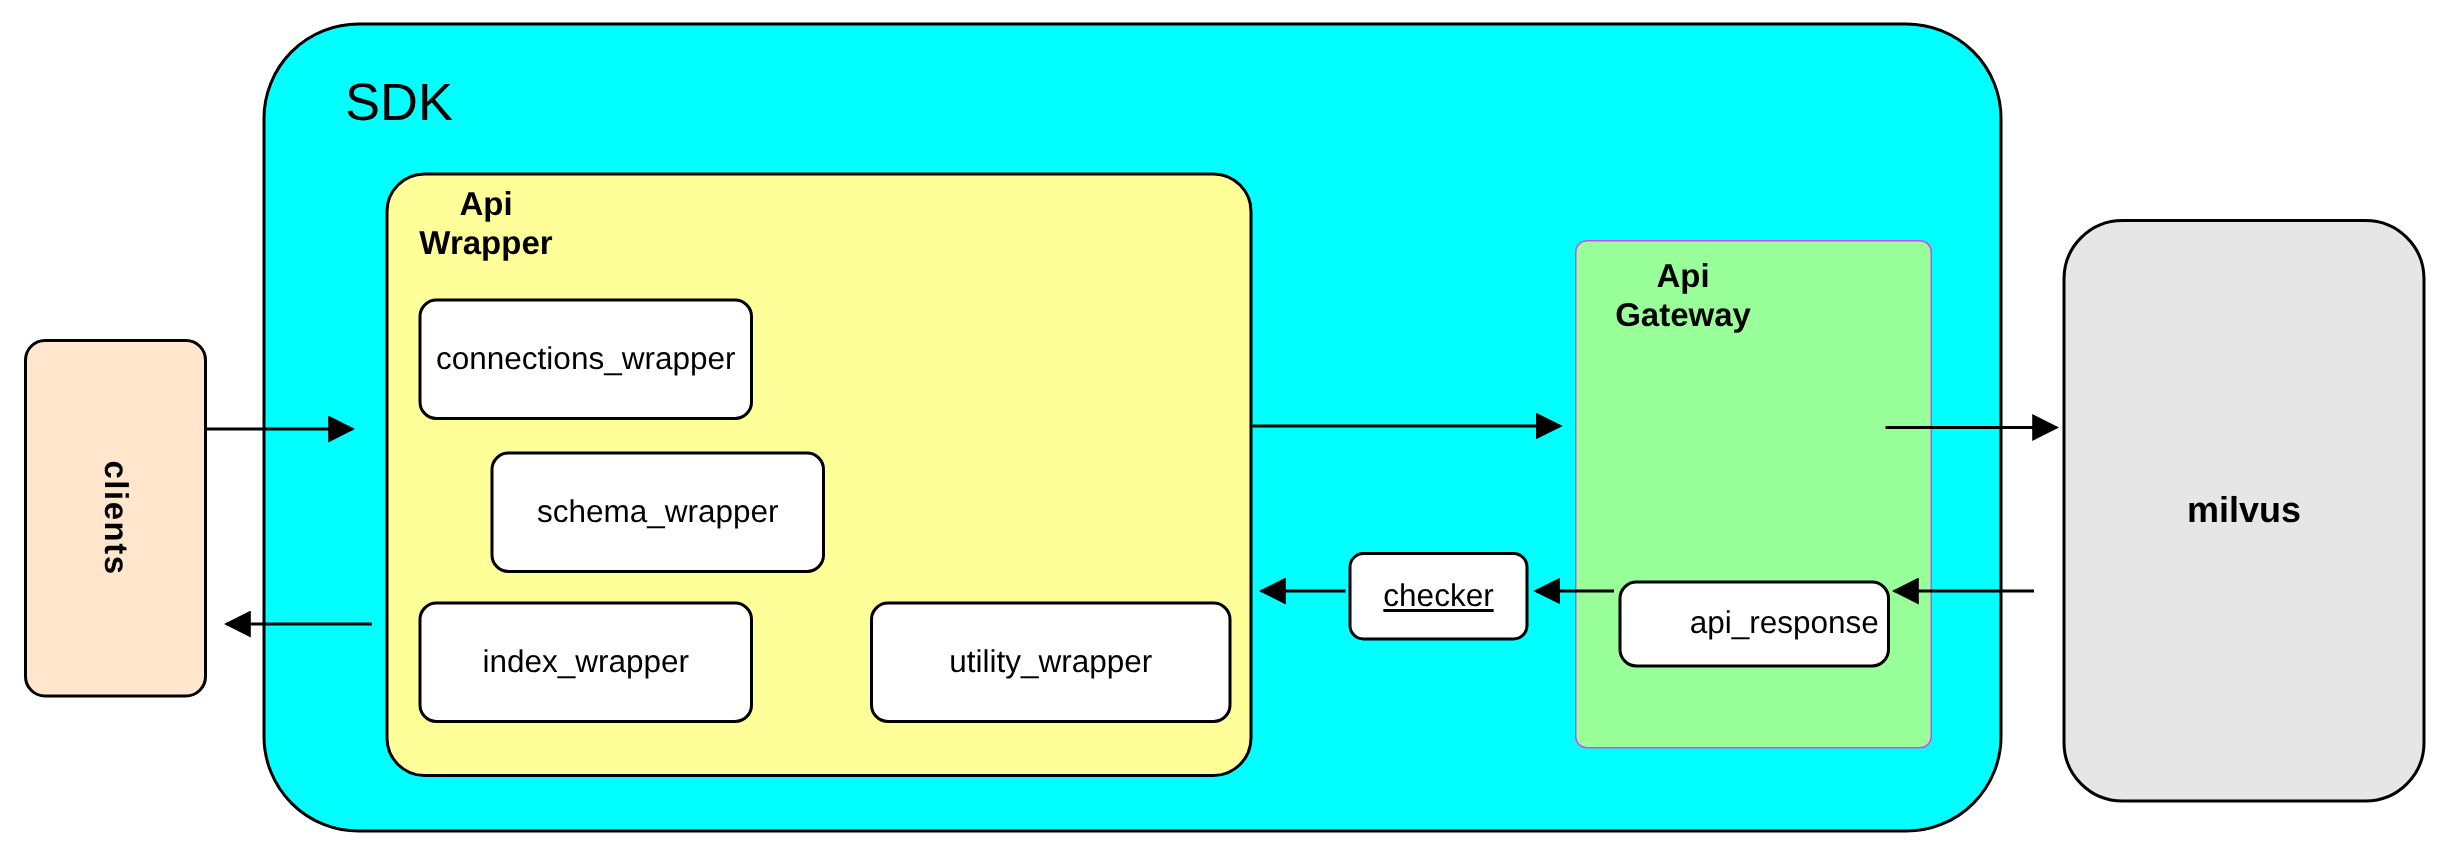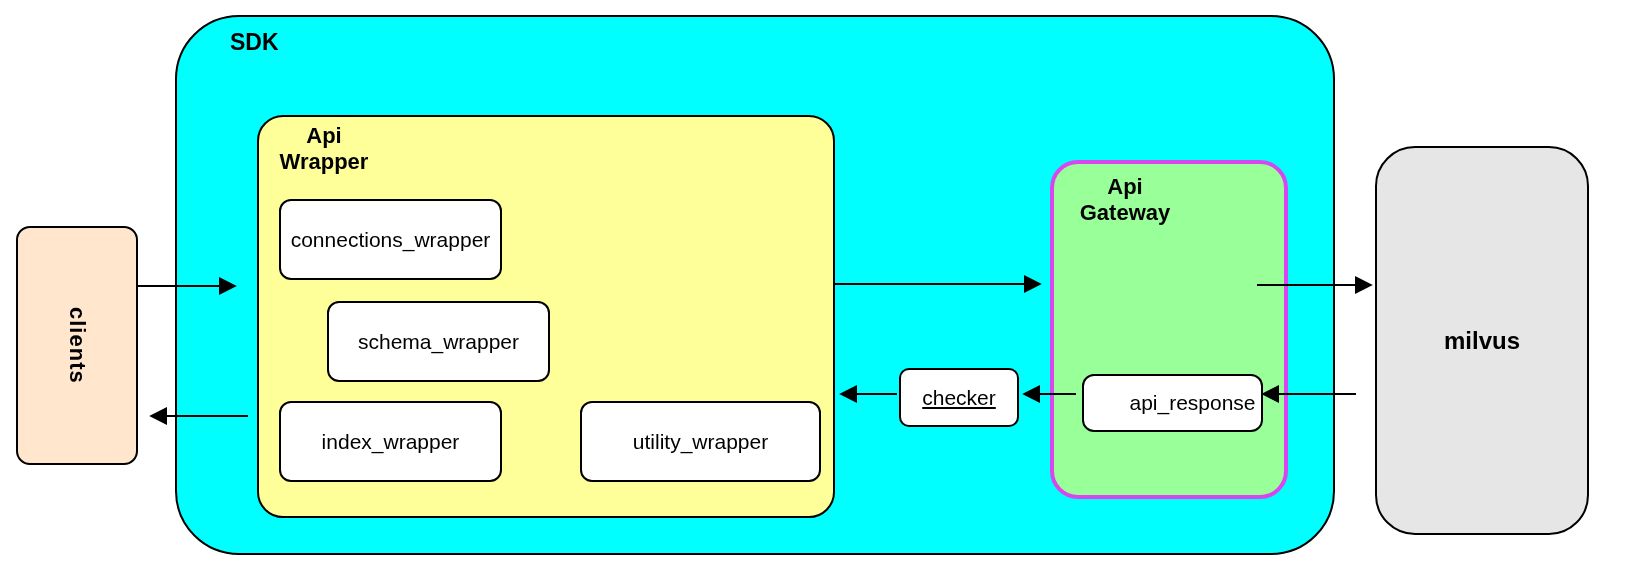--- a/index.html
+++ b/index.html
@@ -44,23 +44,23 @@
     letter-spacing: 1px;
   }
   
   .sdk {
     left: 175px; top: 15px; width: 1160px; height: 540px;
     background: var(--sdk-fill);
     border-radius: 64px;
   }
   .sdk-label {
     position: absolute;
-    left: 53px; top: 12px;
-    font-weight: bold;
-    font-size: 23px;
+    left: 53px; top: 32px;
+    font-weight: normal;
+    font-size: 35px;
   }
   
   .api-wrapper {
     position: absolute;
     left: 80px; top: 98px; width: 578px; height: 403px;
     background: var(--api-wrapper-fill);
     border: 2px solid var(--stroke);
     border-radius: 26px;
   }
   .api-wrapper-label {
@@ -82,54 +82,54 @@
   .col1 { left: 20px;  width: 223px; }
   .col2 { left: 321px; width: 241px; }
   .row1 { top: 82px; }
   .row2 { top: 184px; margin-left: 48px; }
   .row3 { top: 284px; }
   
   .api-gateway {
     position: absolute;
     left: 873px; top: 143px; width: 238px; height: 339px;
     background: var(--api-gateway-fill);
-    border: 4px solid #d946ef;
-    border-radius: 28px;
+    border: 1px solid #d946ef;
+    border-radius: 8px;
   }
   .api-gateway-label {
     position: absolute;
     left: 12px; top: 10px; width: 118px;
     font-weight: bold;
     font-size: 22px;
     line-height: 26px;
     text-align: center;
   }
   .gateway-box {
     position: absolute;
     left: 28px; width: 181px; height: 58px;
     background: var(--node-fill);
     border: 2px solid var(--stroke);
     border-radius: 12px;
     font-size: 21px;
   }
   .gw-request  { top: 99px; }
-  .gw-response { top: 210px; padding-left: 40px; }
+  .gw-response { top: 226px; padding-left: 40px; }
   
   .checker {
     position: absolute;
     left: 722px; top: 351px; width: 120px; height: 59px;
     background: var(--node-fill);
     border: 2px solid var(--stroke);
     border-radius: 10px;
     font-size: 21px;
     text-decoration: underline;
   }
   
   .milvus {
-    left: 1375px; top: 146px; width: 214px; height: 389px;
+    left: 1375px; top: 146px; width: 242px; height: 389px;
     background: var(--milvus-fill);
     border-radius: 40px;
     font-weight: bold;
     font-size: 24px;
   }
   
   .arrows {
     position: absolute;
     left: 0; top: 0;
     pointer-events: none;

